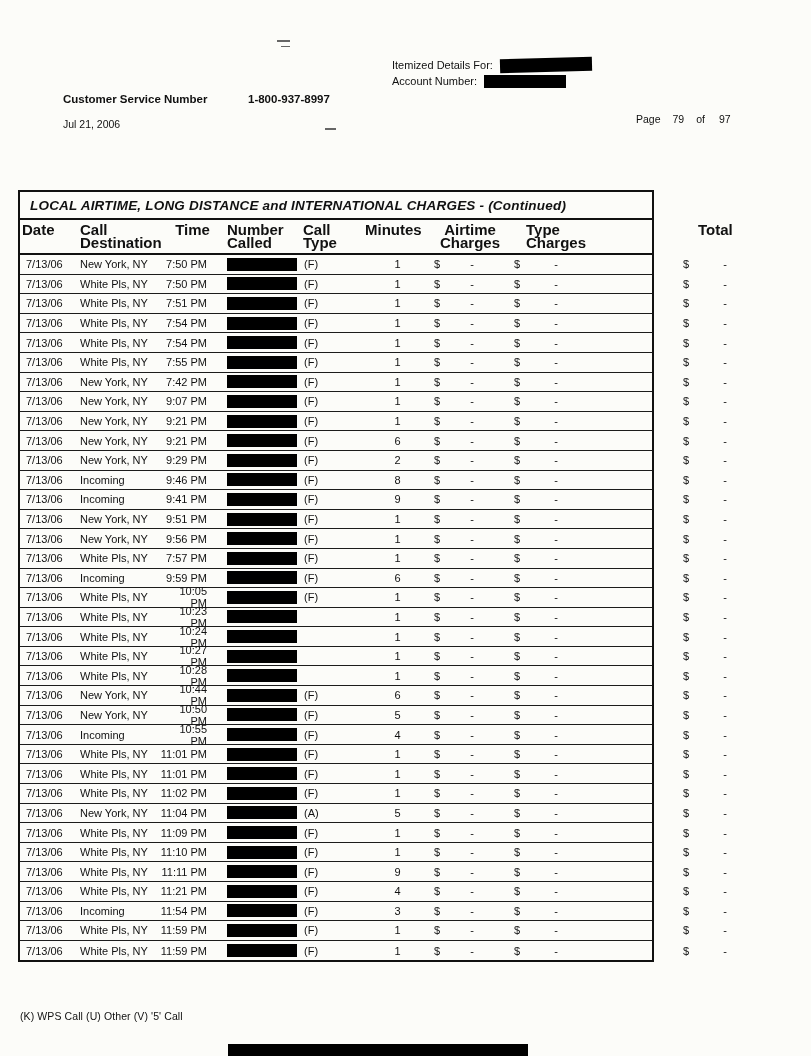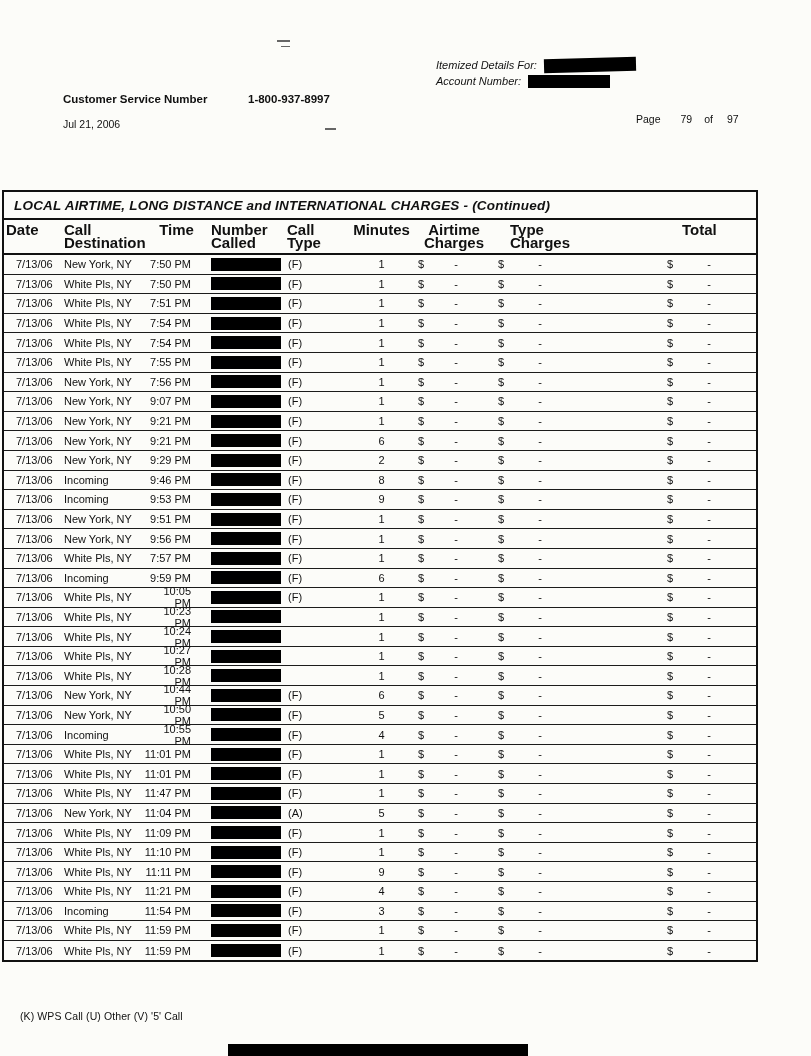--- a/index.html
+++ b/index.html
@@ -7,54 +7,54 @@
   body { font-family:"Liberation Sans", sans-serif; color:#111; }
   .page { position:relative; width:811px; height:1056px; background:#fcfcf9; overflow:hidden; }
 
   
   .artifact { position:absolute; background:#666; }
   .a1 { left:277px; top:40px; width:13px; height:2px; }
   .a2 { left:281px; top:46px; width:9px; height:1px; }
   .a3 { left:325px; top:128px; width:11px; height:2px; }
 
   
-  .itemized { position:absolute; left:436px; top:57px; font-size:11px;font-style:italic; }
+  .itemized { position:absolute; left:392px; top:57px; font-size:11px; }
   .it-row { display:flex; align-items:center; height:16px; gap:7px; }
   .redact { background:#000; display:inline-block; }
   .box1 { width:92px; height:14px; transform:rotate(-1.5deg); }
   .box2 { width:82px; height:13px; }
 
   .cs-label  { position:absolute; left:63px;  top:93px;  font-weight:bold; font-size:11.5px; }
   .cs-number { position:absolute; left:248px; top:93px;  font-weight:bold; font-size:11.5px; }
   .stmt-date { position:absolute; left:63px;  top:118px; font-size:10.5px; }
   .page-info { position:absolute; left:636px; top:113px; font-size:10.5px; }
-  .page-info .pn { margin-left:20px; }
+  .page-info .pn { margin-left:12px; }
   .page-info .of { margin-left:12px; }
   .page-info .tp { margin-left:14px; }
 
   
-  .table-wrap { position:absolute; left:2px; top:190px; width:756px; border:2px solid #111; }
+  .table-wrap { position:absolute; left:18px; top:190px; width:636px; border:2px solid #111; }
   .table-title { border-bottom:2px solid #111; font-weight:bold; font-style:italic;
                  font-size:13.5px; letter-spacing:0.2px; padding:6px 8px 5px 10px; }
   .thead { display:flex; border-bottom:2px solid #111; padding:3px 0 4px; }
   .hc { font-weight:bold; font-size:15px; line-height:13px; white-space:pre-line; flex-shrink:0; }
   .tbody { }
   .trow { display:flex; align-items:center; height:19.6px; border-bottom:1px solid #1c1c1c; }
   .trow:last-child { border-bottom:none; }
   .bc { font-size:11px; flex-shrink:0; }
 
   
   .c1{width:58px} .c2{width:82px} .c3{width:65px} .c4{width:78px} .c5{width:62px}
   .c6{width:65px} .c7{width:80px} .c8{width:170px} .c9{width:112px}
 
   .hc.c1{padding-left:2px} .hc.c2{padding-left:2px} .hc.c3{text-align:center}
-  .hc.c4{padding-left:2px} .hc.c6{text-align:center} .hc.c7{text-align:center}
+  .hc.c4{padding-left:2px} .hc.c6{text-align:left} .hc.c7{text-align:center}
   .hc.c8{padding-left:16px} .hc.c9{padding-left:18px}
 
-  .bc.c1{padding-left:12px}
+  .bc.c1{padding-left:6px}
   .bc.c2{padding-left:2px}
   .bc.c3{text-align:right; padding-right:18px}
   .bc.c5{padding-left:1px}
   .bc.c6{text-align:center}
   .numbox { display:block; width:70px; height:13px; background:#000; margin-left:2px; }
   .money { display:inline-flex; justify-content:space-between; }
   .bc.c7 .money { width:40px; margin-left:4px; }
   .bc.c8 .money { width:44px; margin-left:4px; }
   .bc.c9 .money { width:44px; margin-left:3px; }
 
@@ -239,21 +239,21 @@
               <span class="amt">-</span>
             </span></div>
           <div class="bc c9"><span class="money">
               <span class="cur">$</span>
               <span class="amt">-</span>
             </span></div>
         </div>
         <div class="trow">
           <div class="bc c1">7/13/06</div>
           <div class="bc c2">New York, NY</div>
-          <div class="bc c3">7:56 PM</div>
+          <div class="bc c3">7:42 PM</div>
           <div class="bc c4">
             <span class="numbox"></span>
           </div>
           <div class="bc c5">(F)</div>
           <div class="bc c6">1</div>
           <div class="bc c7"><span class="money">
               <span class="cur">$</span>
               <span class="amt">-</span>
             </span></div>
           <div class="bc c8"><span class="money">
@@ -371,21 +371,21 @@
               <span class="amt">-</span>
             </span></div>
           <div class="bc c9"><span class="money">
               <span class="cur">$</span>
               <span class="amt">-</span>
             </span></div>
         </div>
         <div class="trow">
           <div class="bc c1">7/13/06</div>
           <div class="bc c2">Incoming</div>
-          <div class="bc c3">9:53 PM</div>
+          <div class="bc c3">9:41 PM</div>
           <div class="bc c4">
             <span class="numbox"></span>
           </div>
           <div class="bc c5">(F)</div>
           <div class="bc c6">9</div>
           <div class="bc c7"><span class="money">
               <span class="cur">$</span>
               <span class="amt">-</span>
             </span></div>
           <div class="bc c8"><span class="money">
@@ -701,21 +701,21 @@
               <span class="amt">-</span>
             </span></div>
           <div class="bc c9"><span class="money">
               <span class="cur">$</span>
               <span class="amt">-</span>
             </span></div>
         </div>
         <div class="trow">
           <div class="bc c1">7/13/06</div>
           <div class="bc c2">White Pls, NY</div>
-          <div class="bc c3">11:47 PM</div>
+          <div class="bc c3">11:02 PM</div>
           <div class="bc c4">
             <span class="numbox"></span>
           </div>
           <div class="bc c5">(F)</div>
           <div class="bc c6">1</div>
           <div class="bc c7"><span class="money">
               <span class="cur">$</span>
               <span class="amt">-</span>
             </span></div>
           <div class="bc c8"><span class="money">

